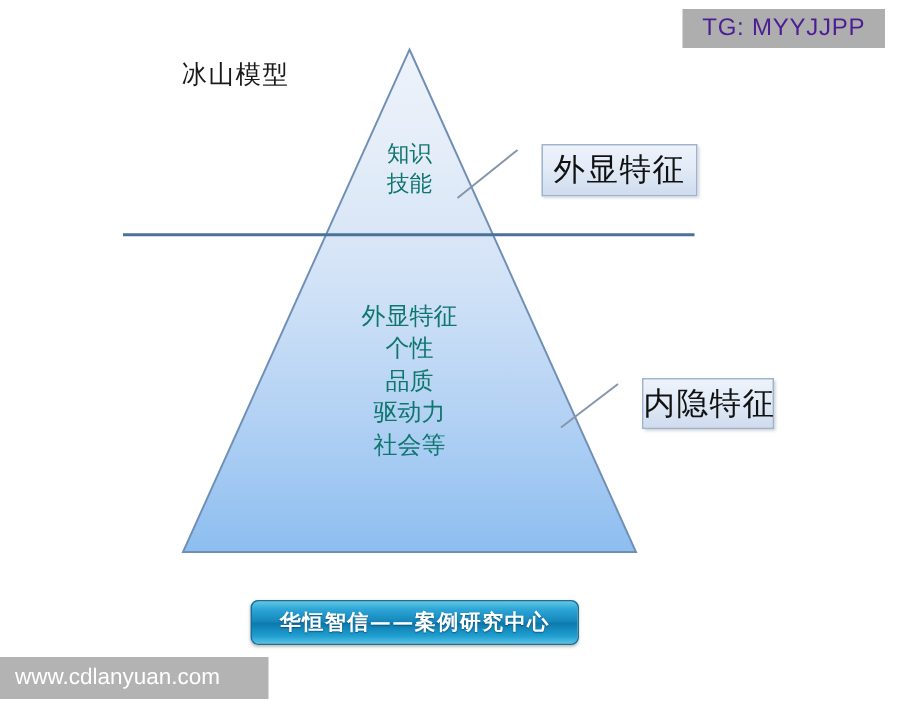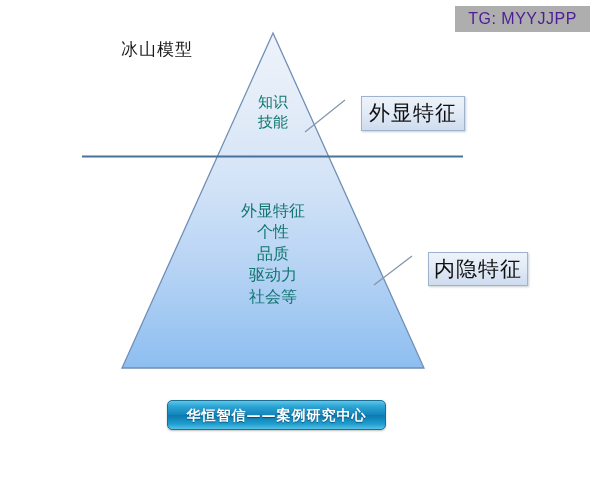--- a/index.html
+++ b/index.html
@@ -114,23 +114,24 @@
   .callout-explicit {
     left: 346px;
     top: 96px;
     width: 104px;
     height: 35px;
     line-height: 33px;
   }
   .callout-implicit {
     left: 413px;
     top: 252px;
-    width: 100px;
+    width: 88px;
     height: 34px;
     line-height: 32px;
+    text-align: right;
   }
 
   
   .footer-banner {
     position: absolute;
     left: 167px;
     top: 400px;
     width: 217px;
     height: 28px;
     border-radius: 5px;
@@ -195,14 +196,15 @@
   </div>
 
   <div class="callout callout-explicit">外显特征</div>
 
   <div class="callout callout-implicit">内隐特征</div>
 
   <div class="footer-banner">华恒智信——案例研究中心</div>
 
   <div class="tg-watermark">TG: MYYJJPP</div>
 
+  <div class="url-watermark">www.cdlanyuan.com</div>
 
 </div>
 
 </body></html>

